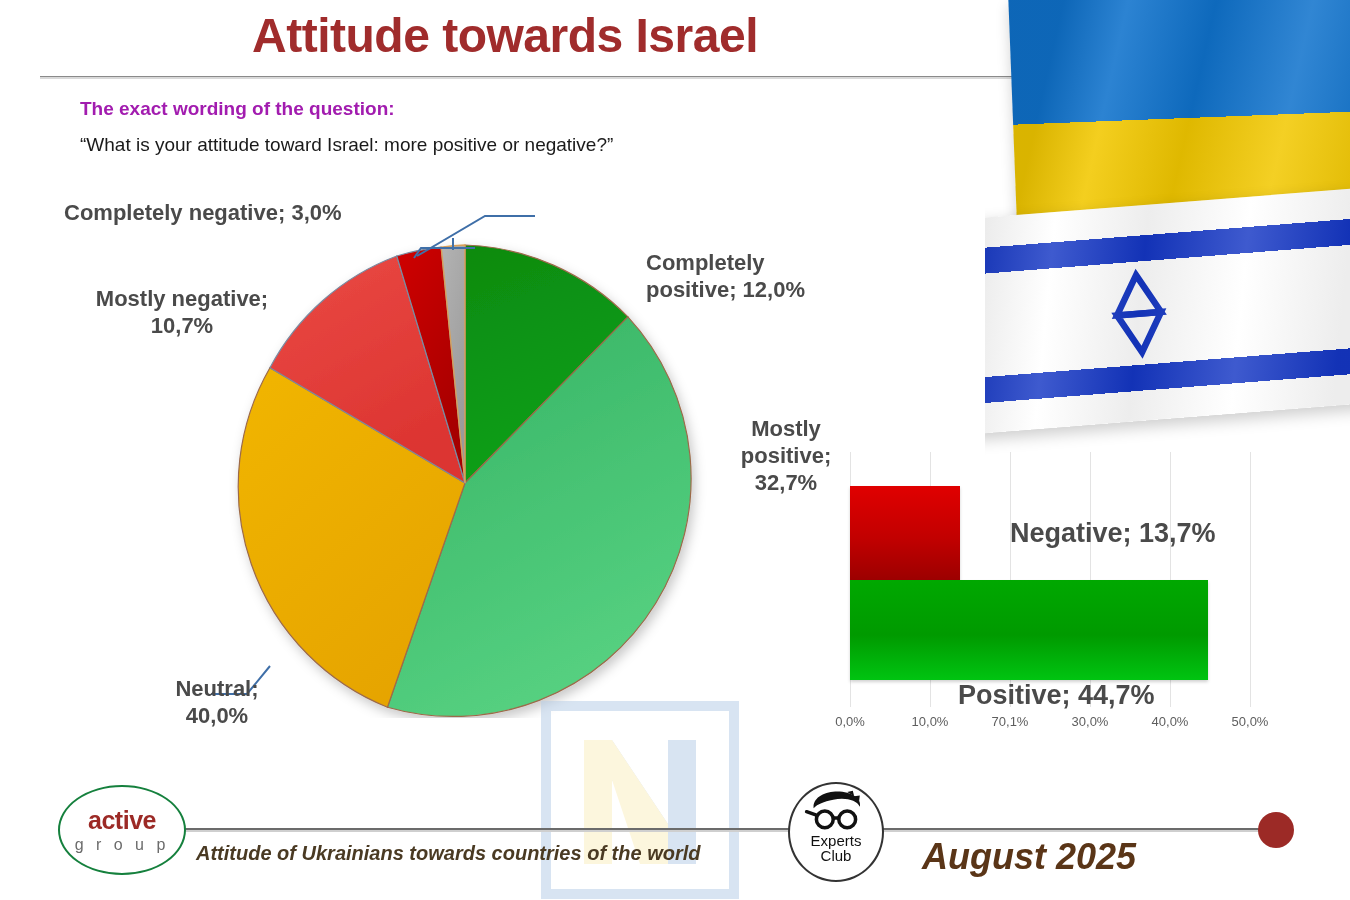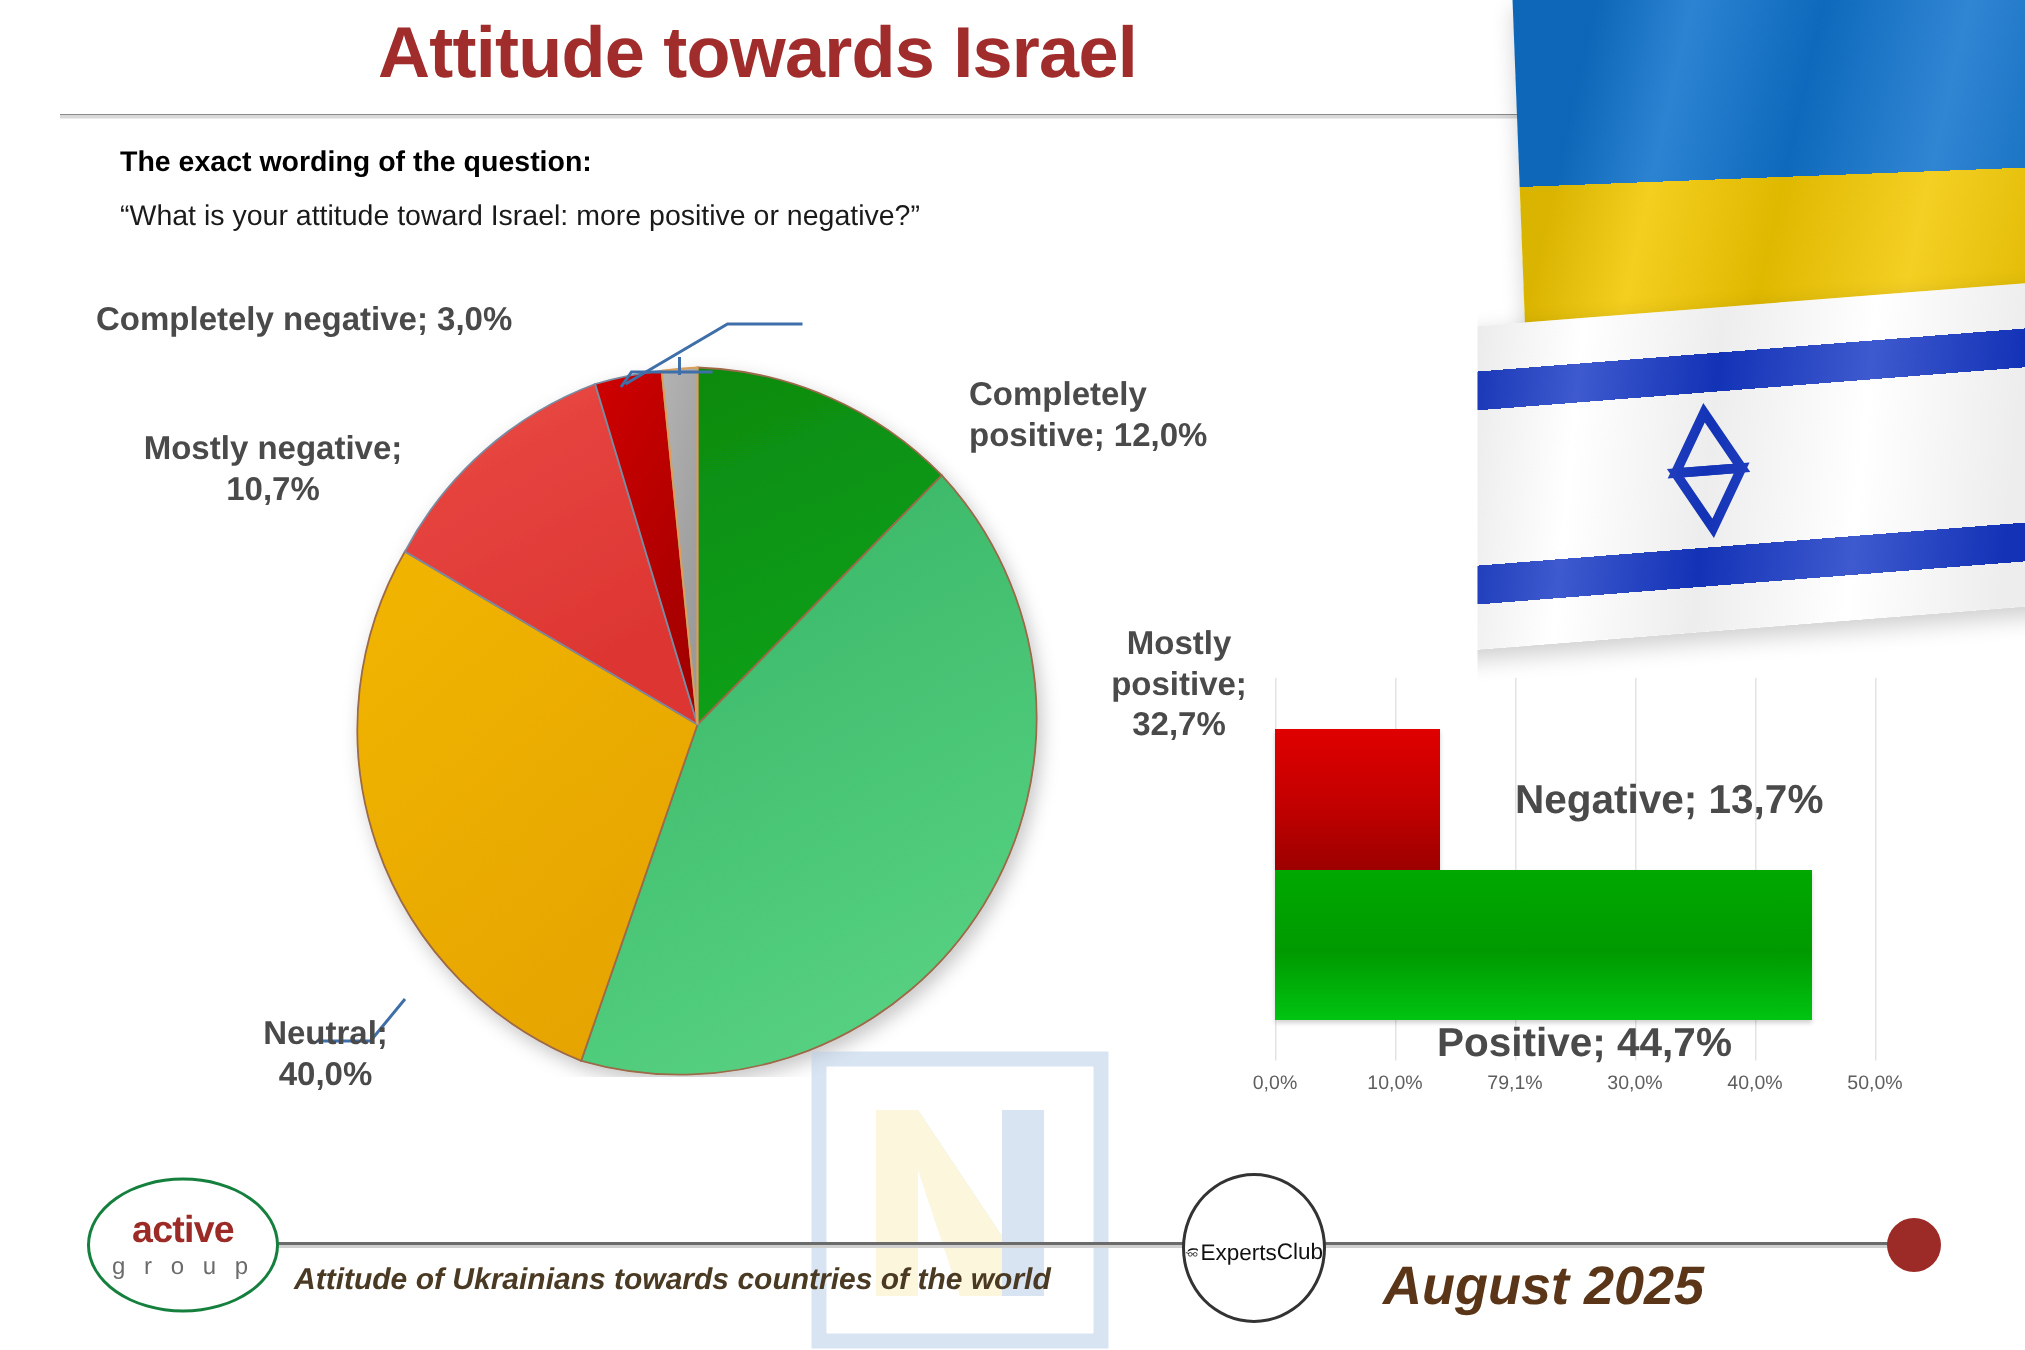--- a/index.html
+++ b/index.html
@@ -22,21 +22,21 @@
     white-space:nowrap;
   }
   .header-rule {
     position:absolute; left:40px; top:76px; width:985px; height:3px;
     background:linear-gradient(to bottom,#8a8a8a 0 1px,#d9d9d9 1px 3px);
   }
 
   
   .q-label {
     position:absolute; left:80px; top:98px;
-    font-size:19px; font-weight:bold; color:#000000;
+    font-size:19px; font-weight:bold; color:#a21caf;
   }
   .q-text {
     position:absolute; left:80px; top:134px;
     font-size:19px; color:#1a1a1a;
   }
 
   
   .flag-wrap { position:absolute; right:0; top:0; width:365px; height:480px; overflow:hidden; }
   .flag-ua {
     position:absolute; left:28px; top:-8px; width:400px; height:250px;
@@ -130,21 +130,21 @@
     border:2px solid #15803d; border-radius:50%;
     background:#fff;
     display:flex; flex-direction:column; align-items:center; justify-content:center;
   }
   .la-top { font-size:25px; font-weight:bold; color:#9c2a26; letter-spacing:-.5px; }
   .la-bot { font-size:16px; color:#6b6b6b; letter-spacing:4px; margin-top:1px; }
   .logo-experts {
     position:absolute; left:788px; top:782px; width:96px; height:100px;
     border:2px solid #333; border-radius:50%;
     background:#fff;
-    display:flex; align-items:center; justify-content:flex-start;
+    display:flex; flex-direction:column; align-items:center; justify-content:flex-start;
     padding-top:6px; overflow:hidden;
   }
   .le-face { width:70px; height:42px; }
   .le-t1 { font-size:15px; color:#111; line-height:1.0; margin-top:1px; }
   .le-t2 { font-size:15px; color:#111; line-height:1.05; }
   .foot-caption {
     position:absolute; left:196px; top:842px;
     font-size:20px; font-weight:bold; font-style:italic; color:#4a3a23;
     white-space:nowrap;
   }
@@ -266,21 +266,21 @@
       <div class="gridline" style="left:400px"></div>
 
       <div class="bar bar-neg" style="width:110px"></div>
       <div class="bar bar-pos" style="width:358px"></div>
 
       <div class="bar-label bl-neg">Negative; 13,7%</div>
       <div class="bar-label bl-pos">Positive; 44,7%</div>
 
       <div class="tick" style="left:0px">0,0%</div>
       <div class="tick" style="left:80px">10,0%</div>
-      <div class="tick" style="left:160px">79,1%</div>
+      <div class="tick" style="left:160px">70,1%</div>
       <div class="tick" style="left:240px">30,0%</div>
       <div class="tick" style="left:320px">40,0%</div>
       <div class="tick" style="left:400px">50,0%</div>
     </div>
   </div>
 
   <svg class="watermark" viewBox="0 0 100 100">
     <rect x="3" y="3" width="94" height="94" fill="none" stroke="#b9cfe8" stroke-width="5"></rect>
     <path d="M22 82 L22 20 L36 20 L64 62 L64 20 L78 20 L78 82 L64 82 L36 40 L36 82 Z" fill="#b9cfe8"></path>
     <path d="M22 82 L22 20 L36 20 L64 62 L64 82 L50 82 L36 40 L36 82 Z" fill="#fbefc2"></path>

